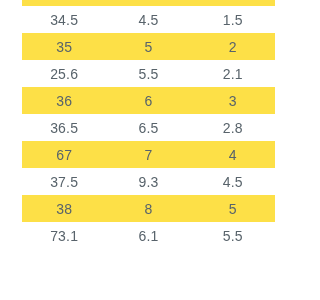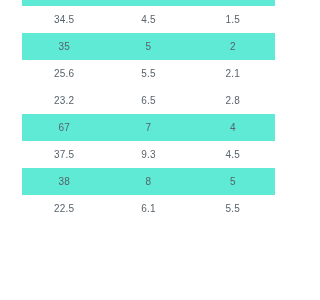--- a/index.html
+++ b/index.html
@@ -32,30 +32,30 @@
 
   #size-table tr {
     height: 27px;
   }
 
   #size-table td {
     height: 27px;
     padding: 0;
     text-align: center;
     vertical-align: middle;
-    font-size: 10px;
+    font-size: 14px;
     font-weight: 400;
     color: #58636b;
     letter-spacing: 0.2px;
     white-space: nowrap;
   }
 
   
   #size-table tr.stripe td {
-    background-color: #5eead4;
+    background-color: #fde047;
   }
   #size-table tr.plain td {
     background-color: #ffffff;
   }
 
   
   #size-table col.c1,
   #size-table col.c2,
   #size-table col.c3 {
     width: 33.3333%;
@@ -87,41 +87,46 @@
         <tr class="stripe">
           <td>35</td>
           <td>5</td>
           <td>2</td>
         </tr>
         <tr class="plain">
           <td>25.6</td>
           <td>5.5</td>
           <td>2.1</td>
         </tr>
+        <tr class="stripe">
+          <td>36</td>
+          <td>6</td>
+          <td>3</td>
+        </tr>
         <tr class="plain">
-          <td>23.2</td>
+          <td>36.5</td>
           <td>6.5</td>
           <td>2.8</td>
         </tr>
         <tr class="stripe">
           <td>67</td>
           <td>7</td>
           <td>4</td>
         </tr>
         <tr class="plain">
           <td>37.5</td>
           <td>9.3</td>
           <td>4.5</td>
         </tr>
         <tr class="stripe">
           <td>38</td>
           <td>8</td>
           <td>5</td>
         </tr>
         <tr class="plain">
-          <td>22.5</td>
+          <td>73.1</td>
           <td>6.1</td>
           <td>5.5</td>
         </tr>
       </tbody>
   </table>
 
 </div>
 
 </body></html>

